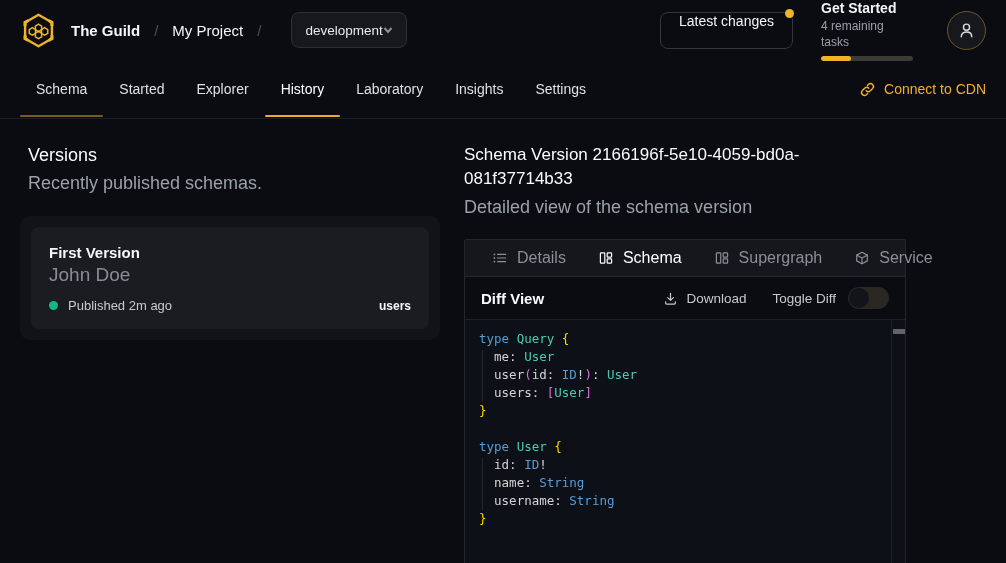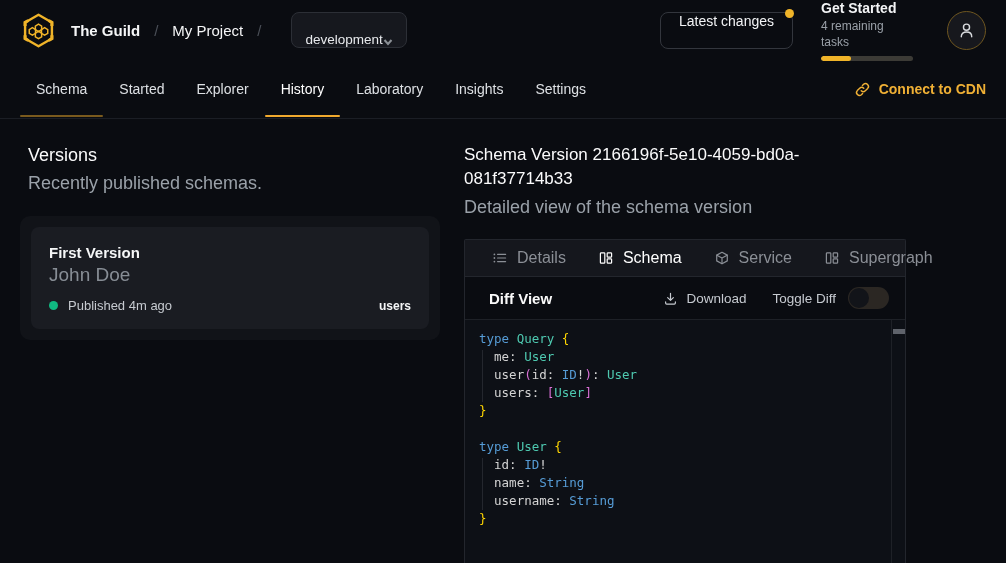--- a/index.html
+++ b/index.html
@@ -11,21 +11,21 @@
     -webkit-font-smoothing:antialiased;
   }
 
   
   .header { height:60px; display:flex; align-items:center; padding:0 20px; }
   .logo { width:37px; height:37px; margin-right:14px; flex:0 0 auto; cursor:pointer; }
   .crumb { font-size:15px; font-weight:600; color:#f5f6f7; cursor:pointer; }
   .crumb.project { font-weight:500; }
   .crumb-sep { color:#4b5058; font-size:15px; margin:0 14px; }
   .target-select {
-    margin-left:16px; height:36px; padding:0 13px; display:flex; align-items:flex-end; 
+    margin-left:16px; height:36px; padding:0 13px; display:flex; align-items:center; 
     background:#16181e; border:1px solid #2c2f36; border-radius:8px;
     font-size:13.5px; color:#e8eaed; cursor:pointer;
   }
   .chevron { width:10px; height:10px; stroke:#8b9096; fill:none; stroke-width:2; }
   .header-right { margin-left:auto; display:flex; align-items:center; gap:28px; }
   .latest-btn {
     position:relative; height:37px; padding:0 18px; display:flex; align-items:flex-start;
     background:transparent; border:1px solid #33363d; border-radius:8px;
     font-size:14px; color:#f3f4f6; font-family:inherit; cursor:pointer;
   }
@@ -46,21 +46,21 @@
   .nav-tab {
     position:relative; display:flex; align-items:center; padding:0 16px;
     font-size:14px; color:#dde0e4; cursor:pointer;
   }
   .nav-tab.u-dim::after, .nav-tab.u-active::after {
     content:""; position:absolute; left:0; right:0; bottom:1px; height:2px; border-radius:1px;
   }
   .nav-tab.u-dim::after { background:#7a5a1d; }
   .nav-tab.u-active::after { background:#f0a92e; }
   .nav-tab.u-active { color:#ffffff; }
-  .cdn-link { margin-left:auto; display:flex; align-items:center; gap:8px; font-size:14px; font-weight:700; color:#f0b035; cursor:pointer; }
+  .cdn-link { margin-left:auto; display:flex; align-items:center; gap:8px; font-size:14px; font-weight:400; color:#f0b035; cursor:pointer; }
 
   
   .main { display:flex; padding-top:24px; height:444px; }
   .col-left { width:452px; flex:0 0 auto; }
   .left-head { margin-left:28px; }
   .h-title { font-size:18px; font-weight:400; color:#fbfbfc; line-height:24px; }
   .h-sub { font-size:18px; color:#9aa1a9; margin-top:7px; line-height:18px; }
   .versions-box {
     margin:24px 12px 0 20px; background:#111318; border-radius:10px; padding:11px;
   }
@@ -77,21 +77,21 @@
   .col-right { width:442px; margin-left:12px; display:flex; flex-direction:column; }
   .panel {
     margin-top:23px; border:1px solid #23262d; border-bottom:none; border-radius:2px 2px 0 0;
     flex:1 1 auto; display:flex; flex-direction:column; min-height:0;
   }
   .panel-tabs { height:37px; background:#15171d; border-bottom:1px solid #23262d; display:flex; align-items:center; padding:0 14px; gap:6px; }
   .ptab { display:flex; align-items:center; gap:9px; padding:0 13px; font-size:16px; color:#8b8f96; cursor:pointer; height:100%; }
   .ptab.active { color:#ffffff; font-weight:500; }
   .ptab svg { flex:0 0 auto; }
   .diff-row { height:43px; display:flex; align-items:center; padding:0 16px; border-bottom:1px solid #1e2127; }
-  .diff-title { font-size:15px; font-weight:700; color:#fafafa;margin-left:8px; }
+  .diff-title { font-size:15px; font-weight:700; color:#fafafa; }
   .diff-actions { margin-left:auto; display:flex; align-items:center; gap:26px; }
   .download-btn { display:flex; align-items:center; gap:8px; font-size:13.5px; color:#c6cad0; background:none; border:none; font-family:inherit; cursor:pointer; }
   .toggle-group { display:flex; align-items:center; gap:12px; }
   .toggle-label { font-size:13.5px; color:#c6cad0; }
   .switch { width:41px; height:22px; border-radius:11px; background:#2b2723; position:relative; cursor:pointer; border:none; }
   .switch .knob { position:absolute; top:1px; left:1px; width:20px; height:20px; border-radius:50%; background:#121419; }
 
   
   .code-area { position:relative; flex:1 1 auto; background:#0d1016; padding:10px 20px 10px 14px; overflow:hidden; }
   .code-content { font-family:"DejaVu Sans Mono", monospace; font-size:12.5px; line-height:18px; white-space:pre; }
@@ -187,21 +187,21 @@
     <div class="left-head">
       <div class="h-title">Versions</div>
       <div class="h-sub">Recently published schemas.</div>
     </div>
     <div class="versions-box">
       <div class="version-card">
         <div class="vc-title">First Version</div>
         <div class="vc-author">John Doe</div>
         <div class="vc-row">
           <span class="vc-dot"></span>
-          <span class="vc-status">Published 4m ago</span>
+          <span class="vc-status">Published 2m ago</span>
           <span class="vc-service">users</span>
         </div>
       </div>
     </div>
   </div>
 
   <div class="col-right">
     <div>
       <div class="h-title" style="font-size:17px;">Schema Version 2166196f-5e10-4059-bd0a-081f37714b33</div>
       <div class="h-sub">Detailed view of the schema version</div>
@@ -224,35 +224,35 @@
                 <rect x="3" y="3.5" width="5.5" height="13" rx="1"></rect>
                 <rect x="11.5" y="3.5" width="5.5" height="5.5" rx="1"></rect>
                 <rect x="11.5" y="11" width="5.5" height="5.5" rx="1"></rect>
               </g>
           </svg>
           <span>Schema</span>
         </div>
         <div class="ptab">
           <svg width="16" height="16" viewBox="0 0 20 20">
             <g class="icon-stroke">
-                <path d="M10 2.8 L16.6 6.4 V13.6 L10 17.2 L3.4 13.6 V6.4 Z"></path>
-                <path d="M3.6 6.5 L10 10 L16.4 6.5 M10 10 V17"></path>
-              </g>
-          </svg>
-          <span>Service</span>
-        </div>
-        <div class="ptab">
-          <svg width="16" height="16" viewBox="0 0 20 20">
-            <g class="icon-stroke">
                 <rect x="3" y="3.5" width="5.5" height="13" rx="1"></rect>
                 <rect x="11.5" y="3.5" width="5.5" height="5.5" rx="1"></rect>
                 <rect x="11.5" y="11" width="5.5" height="5.5" rx="1"></rect>
               </g>
           </svg>
           <span>Supergraph</span>
+        </div>
+        <div class="ptab">
+          <svg width="16" height="16" viewBox="0 0 20 20">
+            <g class="icon-stroke">
+                <path d="M10 2.8 L16.6 6.4 V13.6 L10 17.2 L3.4 13.6 V6.4 Z"></path>
+                <path d="M3.6 6.5 L10 10 L16.4 6.5 M10 10 V17"></path>
+              </g>
+          </svg>
+          <span>Service</span>
         </div>
       </div>
 
       <div class="diff-row">
         <span class="diff-title">Diff View</span>
         <div class="diff-actions">
           <button class="download-btn">
             <svg width="15" height="15" viewBox="0 0 20 20">
               <g stroke="#c6cad0" stroke-width="1.6" fill="none" stroke-linecap="round" stroke-linejoin="round">
                 <path d="M10 3 v9 M6.2 8.8 L10 12.5 L13.8 8.8"></path>

